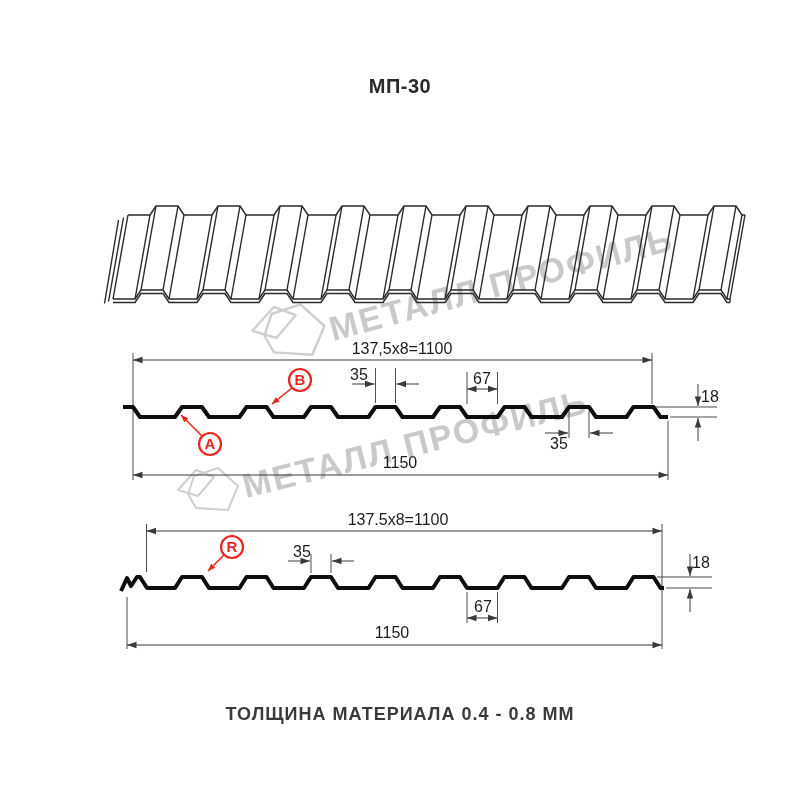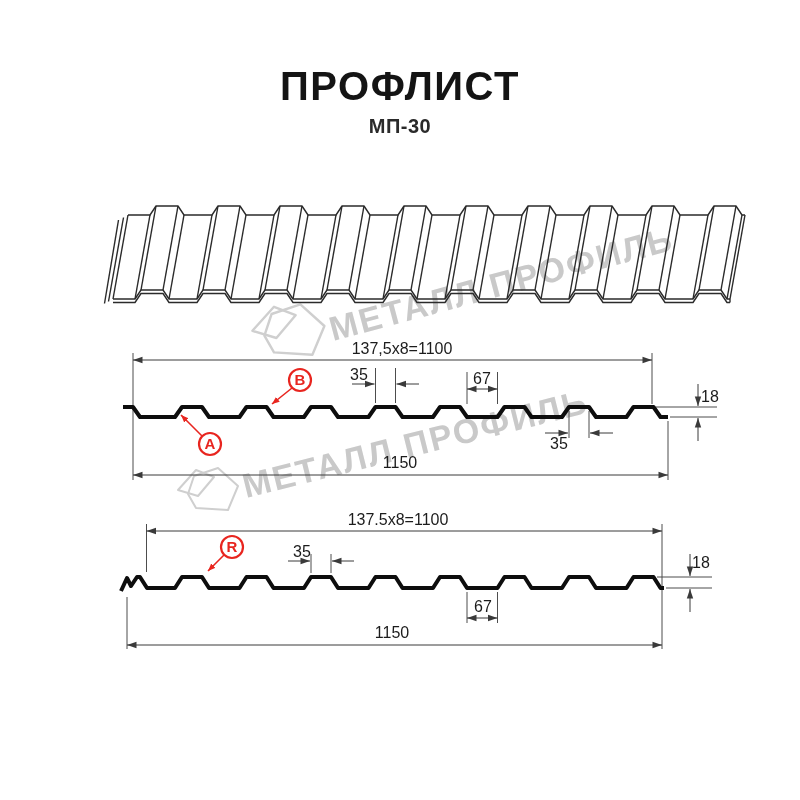--- a/index.html
+++ b/index.html
@@ -22,21 +22,20 @@
   .redletter{font-size:15px;font-weight:bold;fill:#e8251f;}
   .wm-text{font-size:34px;font-weight:bold;fill:#c9c9c9;letter-spacing:2px;}
   .wm-logo{stroke:#cfcfcf;stroke-width:2;fill:none;stroke-linejoin:round;}
 </style>
 </head>
 <body>
 
 <div class="stage">
 
   <div class="header">
-    <h1>ПРОФЛИСТ</h1>
     <div class="subtitle">МП-30</div>
   </div>
 
   <svg class="drawing" width="800" height="800" viewBox="0 0 800 800">
     <defs>
       <marker id="arrD" markerUnits="userSpaceOnUse" markerWidth="12" markerHeight="10" refX="10" refY="4" orient="auto-start-reverse">
         <path d="M0.5,0.8 L10,4 L0.5,7.2 Z" fill="#3a3a3a"></path>
       </marker>
       <marker id="arrR" markerUnits="userSpaceOnUse" markerWidth="9" markerHeight="8" refX="7.5" refY="3" orient="auto">
         <path d="M0,0 L7.5,3 L0,6 Z" fill="#e8251f"></path>
@@ -197,13 +196,14 @@
         L660.5,588 L664,588"></path>
 
       <g>
         <line class="redleader" x1="224" y1="555" x2="208" y2="571" marker-end="url(#arrR)"></line>
         <circle class="redmark" cx="232" cy="547" r="11"></circle>
         <text class="redletter" x="232" y="552" text-anchor="middle">R</text>
       </g>
     </g>
   </svg>
 
+  <div class="footer">ТОЛЩИНА МАТЕРИАЛА 0.4 - 0.8 ММ</div>
 </div>
 
 </body></html>

